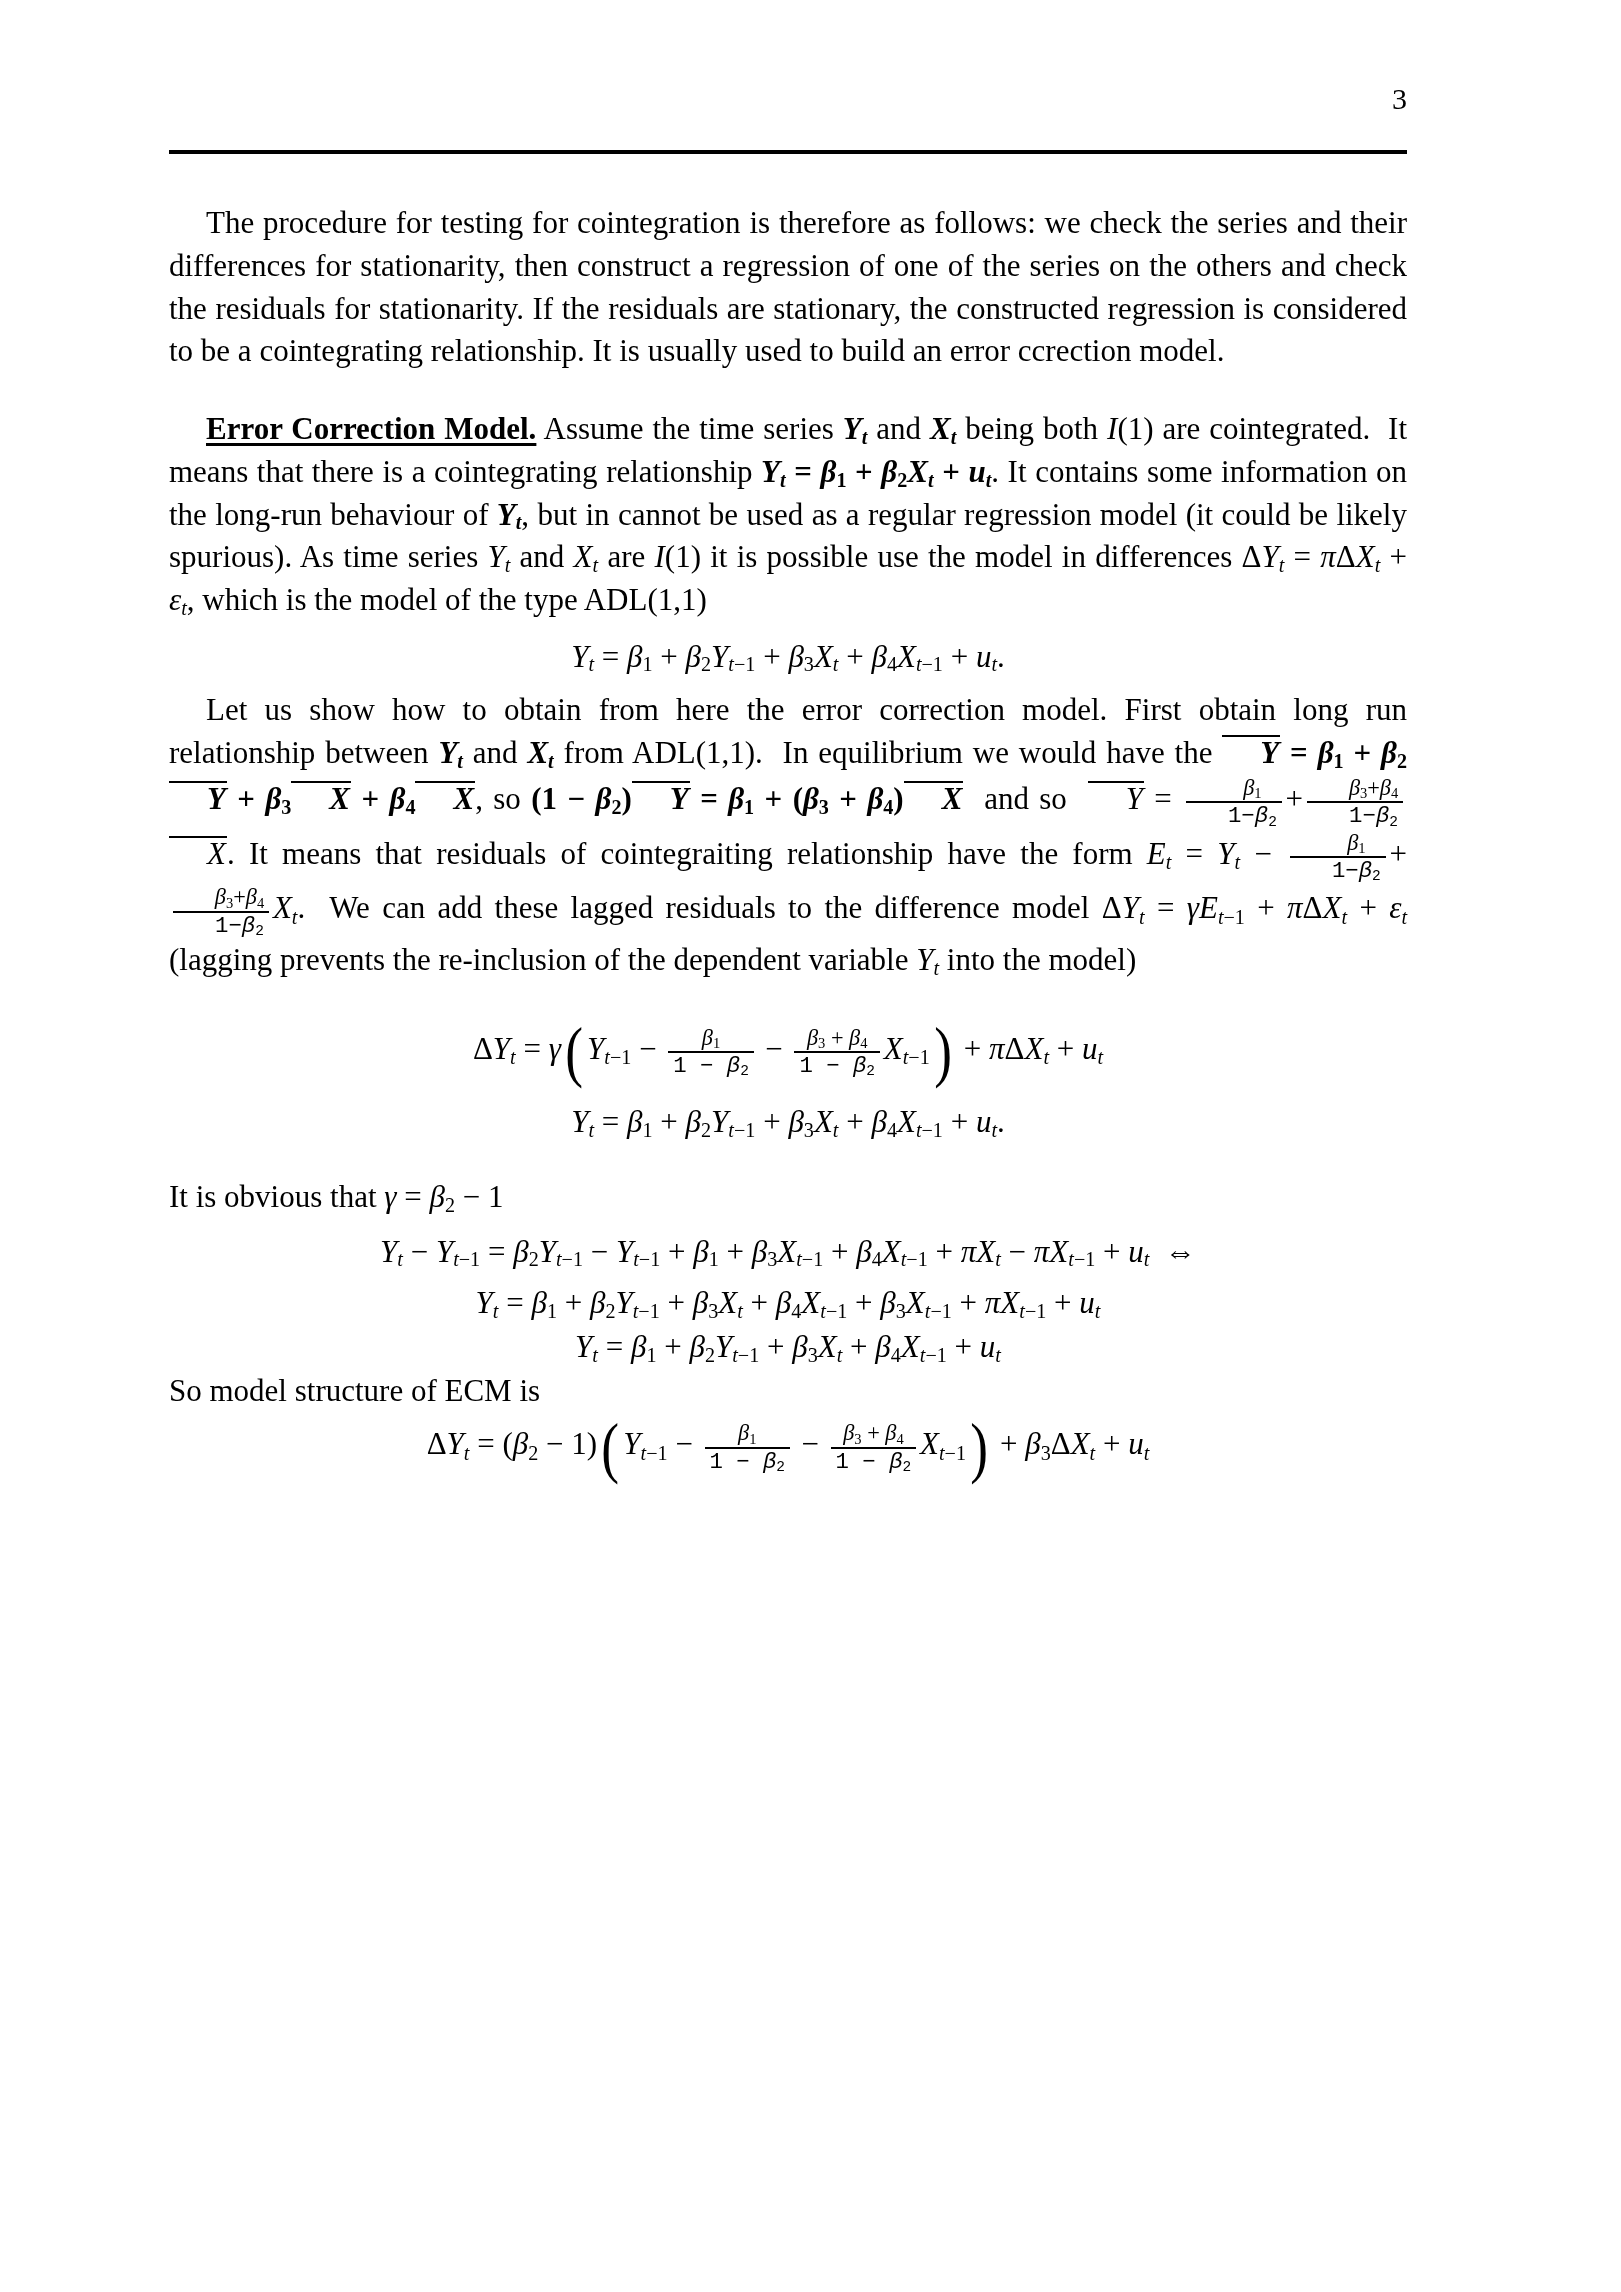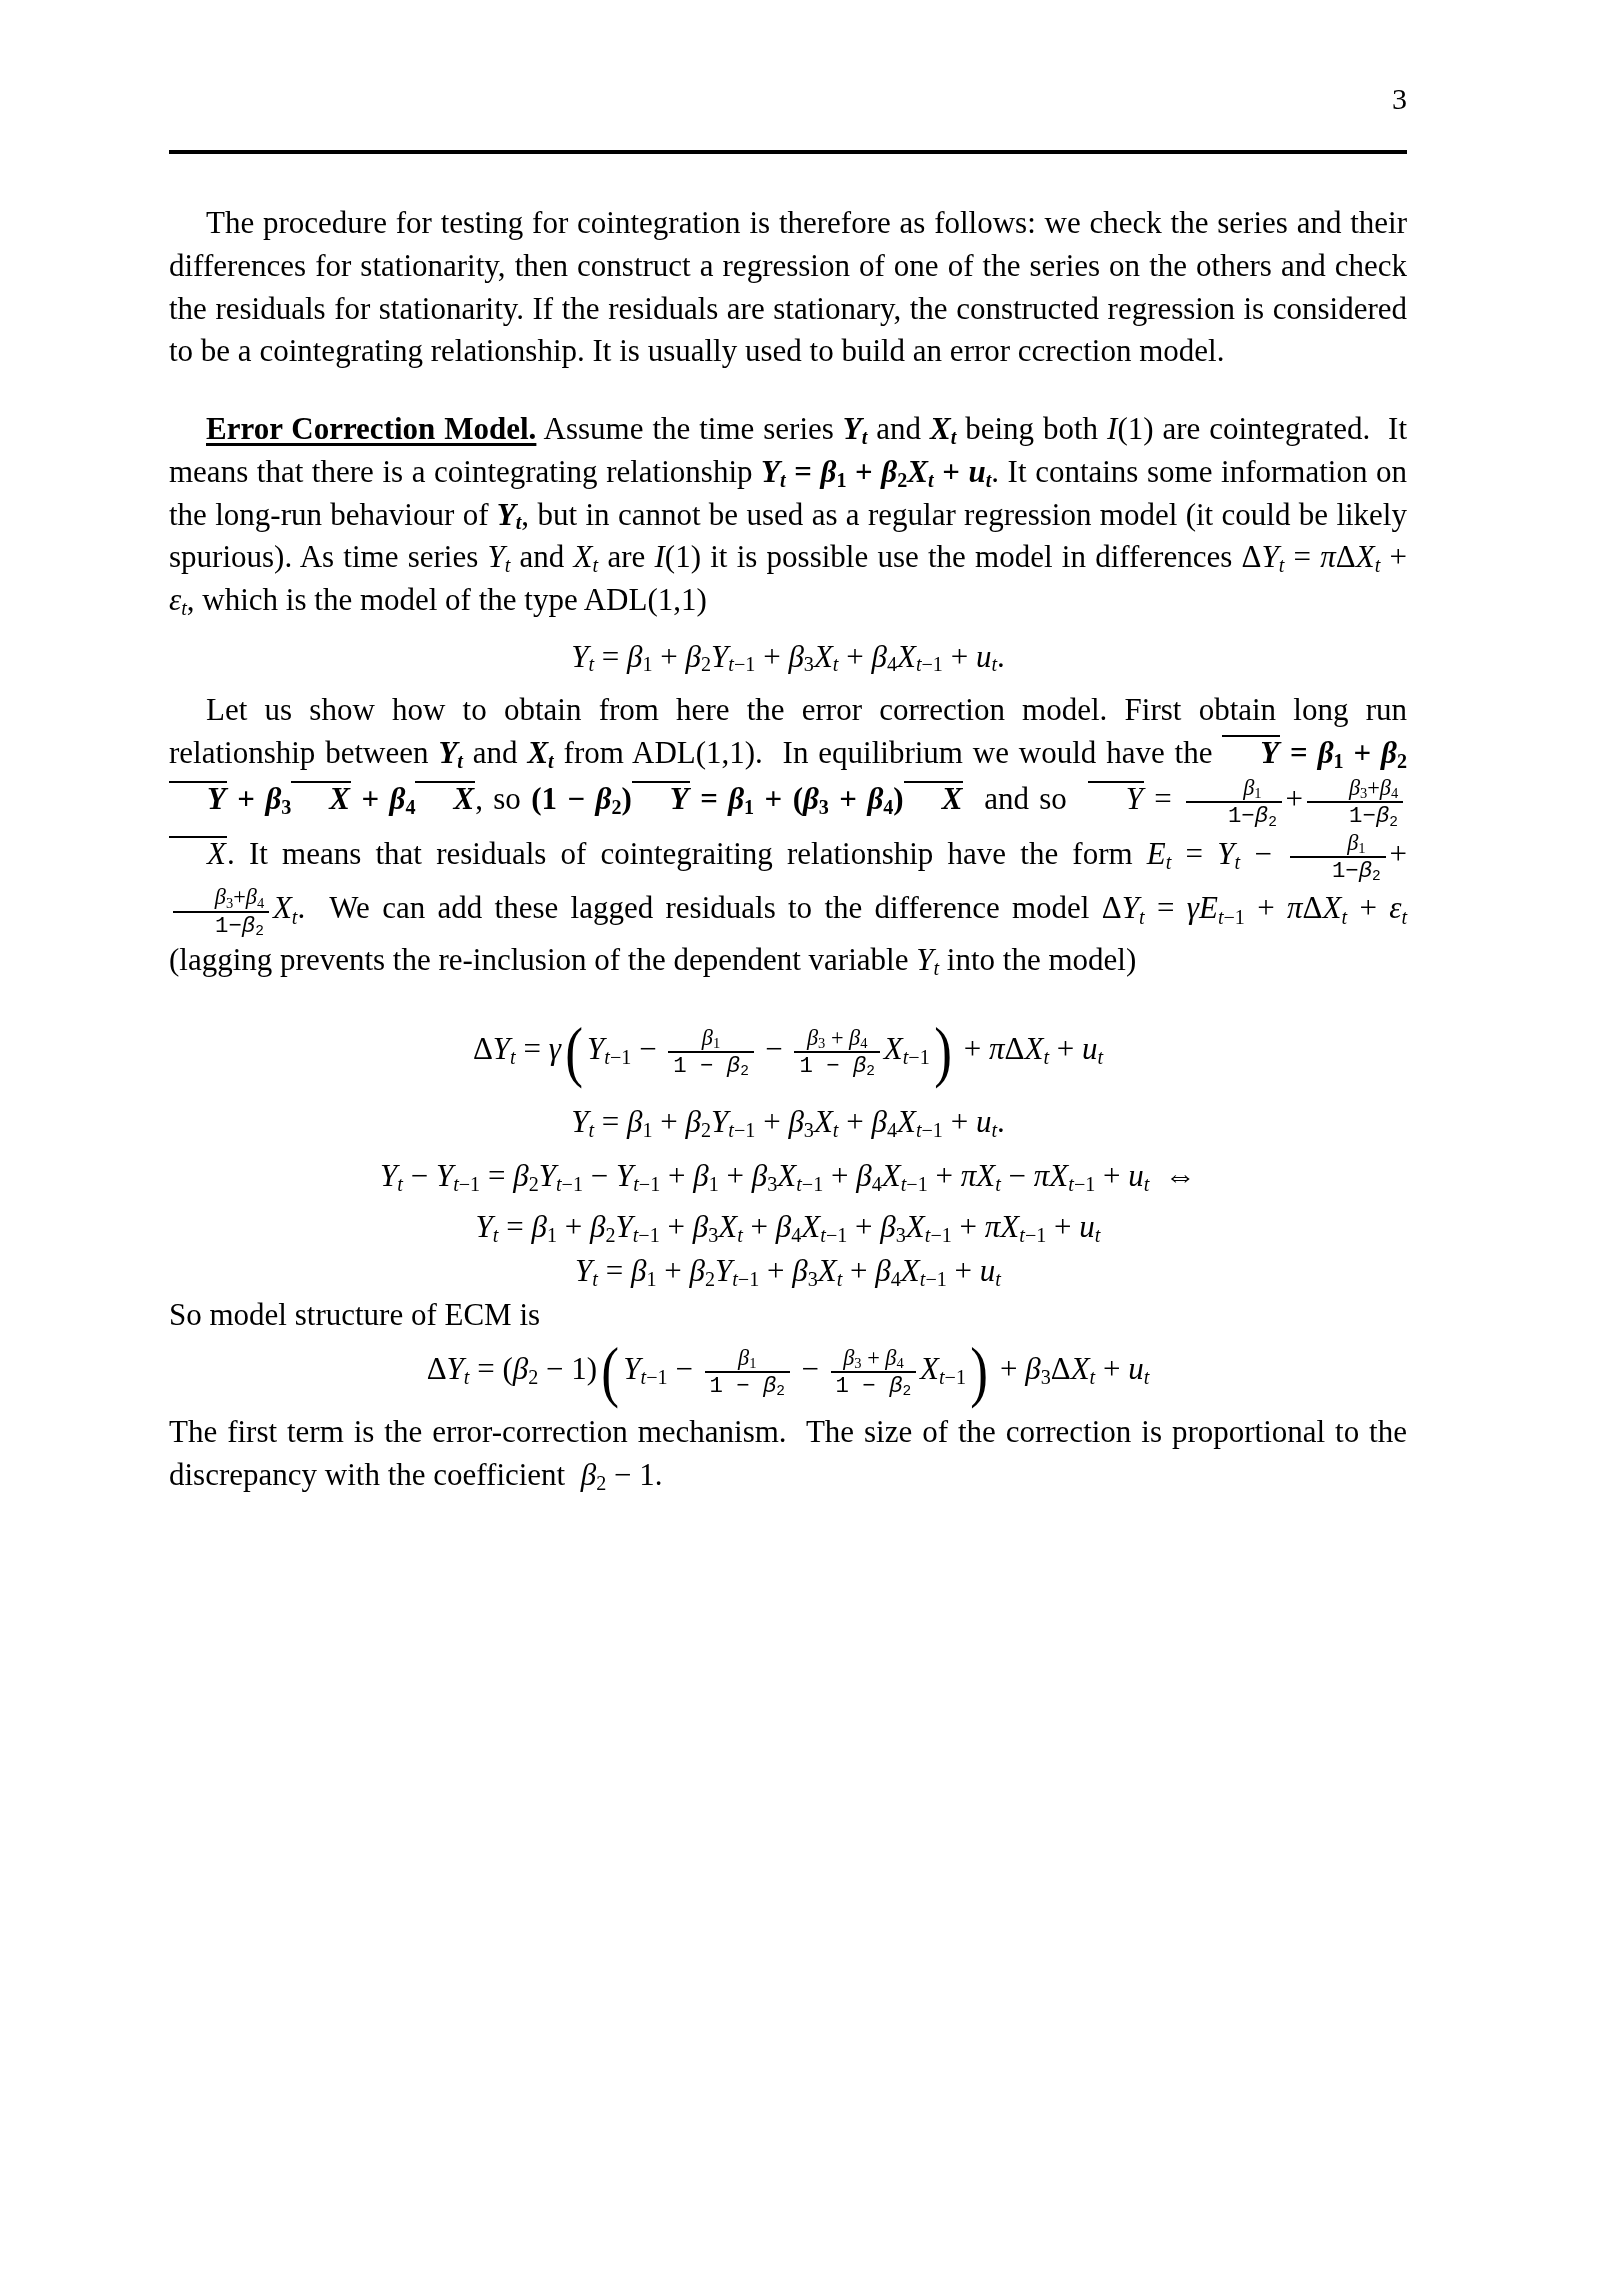--- a/index.html
+++ b/index.html
@@ -62,21 +62,21 @@
   <div class="page-number">3</div>
   <div class="header-rule"></div>
 
   <div class="content">
     <div class="para b-intro">The procedure for testing for cointegration is therefore as follows: we check the series and their differences for stationarity, then construct a regression of one of the series on the others and check the residuals for stationarity. If the residuals are stationary, the constructed regression is considered to be a cointegrating relationship. It is usually used to build an error ccrection model.</div>
     <div class="para b-ecm"><b><u>Error Correction Model.</u></b> Assume the time series <b><i>Y</i><sub><i>t</i></sub></b> and <b><i>X</i><sub><i>t</i></sub></b> being both <i>I</i>(1) are cointegrated.&nbsp; It means that there is a cointegrating relationship <b><i>Y</i><sub><i>t</i></sub> = <i>β</i><sub>1</sub> + <i>β</i><sub>2</sub><i>X</i><sub><i>t</i></sub> + <i>u</i><sub><i>t</i></sub></b>. It contains some information on the long-run behaviour of <b><i>Y</i><sub><i>t</i></sub></b>, but in cannot be used as a regular regression model (it could be likely spurious). As time series <i>Y</i><sub><i>t</i></sub> and <i>X</i><sub><i>t</i></sub> are <i>I</i>(1) it is possible use the model in differences Δ<i>Y</i><sub><i>t</i></sub> = <i>π</i>Δ<i>X</i><sub><i>t</i></sub> + <i>ε</i><sub><i>t</i></sub>, which is the model of the type ADL(1,1)</div>
     <div class="eq b-eq-adl1"><i>Y</i><sub><i>t</i></sub> = <i>β</i><sub>1</sub> + <i>β</i><sub>2</sub><i>Y</i><sub><i>t</i>−1</sub> + <i>β</i><sub>3</sub><i>X</i><sub><i>t</i></sub> + <i>β</i><sub>4</sub><i>X</i><sub><i>t</i>−1</sub> + <i>u</i><sub><i>t</i></sub>.</div>
     <div class="para b-derive">Let us show how to obtain from here the error correction model. First obtain long run relationship between <b><i>Y</i><sub><i>t</i></sub></b> and <b><i>X</i><sub><i>t</i></sub></b> from ADL(1,1).&nbsp; In equilibrium we would have the <b><span class="ov"><i>Y</i></span> = <i>β</i><sub>1</sub> + <i>β</i><sub>2</sub><span class="ov"><i>Y</i></span> + <i>β</i><sub>3</sub><span class="ov"><i>X</i></span> + <i>β</i><sub>4</sub><span class="ov"><i>X</i></span></b>, so <b>(1 − <i>β</i><sub>2</sub>)<span class="ov"><i>Y</i></span> = <i>β</i><sub>1</sub> + (<i>β</i><sub>3</sub> +</b> <b><i>β</i><sub>4</sub>)<span class="ov"><i>X</i></span></b> &nbsp;and so&nbsp; <span class="ov"><i>Y</i></span> = <span class="fr"><span class="nu"><i>β</i><sub>1</sub></span><span class="de">1−<i>β</i><sub>2</sub></span></span>+<span class="fr"><span class="nu"><i>β</i><sub>3</sub>+<i>β</i><sub>4</sub></span><span class="de">1−<i>β</i><sub>2</sub></span></span><span class="ov"><i>X</i></span>. It means that residuals of cointegraiting relationship have the form <i>E</i><sub><i>t</i></sub> = <i>Y</i><sub><i>t</i></sub> − <span class="fr"><span class="nu"><i>β</i><sub>1</sub></span><span class="de">1−<i>β</i><sub>2</sub></span></span>+<span class="fr"><span class="nu"><i>β</i><sub>3</sub>+<i>β</i><sub>4</sub></span><span class="de">1−<i>β</i><sub>2</sub></span></span><i>X</i><sub><i>t</i></sub>.&nbsp; We can add these lagged residuals to the difference model Δ<i>Y</i><sub><i>t</i></sub> = <i>γE</i><sub><i>t</i>−1</sub> + <i>π</i>Δ<i>X</i><sub><i>t</i></sub> + <i>ε</i><sub><i>t</i></sub> (lagging prevents the re-inclusion of the dependent variable <i>Y</i><sub><i>t</i></sub> into the model)</div>
     <div class="eq tall b-eq-ecm1">Δ<i>Y</i><sub><i>t</i></sub> = <i>γ</i><span class="bp">(</span><i>Y</i><sub><i>t</i>−1</sub> − <span class="fr"><span class="nu"><i>β</i><sub>1</sub></span><span class="de">1 − <i>β</i><sub>2</sub></span></span> − <span class="fr"><span class="nu"><i>β</i><sub>3</sub> + <i>β</i><sub>4</sub></span><span class="de">1 − <i>β</i><sub>2</sub></span></span><i>X</i><sub><i>t</i>−1</sub><span class="bp">)</span> + <i>π</i>Δ<i>X</i><sub><i>t</i></sub> + <i>u</i><sub><i>t</i></sub></div>
     <div class="eq b-eq-adl2"><i>Y</i><sub><i>t</i></sub> = <i>β</i><sub>1</sub> + <i>β</i><sub>2</sub><i>Y</i><sub><i>t</i>−1</sub> + <i>β</i><sub>3</sub><i>X</i><sub><i>t</i></sub> + <i>β</i><sub>4</sub><i>X</i><sub><i>t</i>−1</sub> + <i>u</i><sub><i>t</i></sub>.</div>
+    <div class="plain b-obvious">It is obvious that <i>γ</i> = <i>β</i><sub>2</sub> − 1</div>
     <div class="eq b-eq-exp1"><i>Y</i><sub><i>t</i></sub> − <i>Y</i><sub><i>t</i>−1</sub> = <i>β</i><sub>2</sub><i>Y</i><sub><i>t</i>−1</sub> − <i>Y</i><sub><i>t</i>−1</sub> + <i>β</i><sub>1</sub> + <i>β</i><sub>3</sub><i>X</i><sub><i>t</i>−1</sub> + <i>β</i><sub>4</sub><i>X</i><sub><i>t</i>−1</sub> + <i>πX</i><sub><i>t</i></sub> − <i>πX</i><sub><i>t</i>−1</sub> + <i>u</i><sub><i>t</i></sub> &nbsp;⇔</div>
     <div class="eq b-eq-exp2"><i>Y</i><sub><i>t</i></sub> = <i>β</i><sub>1</sub> + <i>β</i><sub>2</sub><i>Y</i><sub><i>t</i>−1</sub> + <i>β</i><sub>3</sub><i>X</i><sub><i>t</i></sub> + <i>β</i><sub>4</sub><i>X</i><sub><i>t</i>−1</sub> + <i>β</i><sub>3</sub><i>X</i><sub><i>t</i>−1</sub> + <i>πX</i><sub><i>t</i>−1</sub> + <i>u</i><sub><i>t</i></sub></div>
     <div class="eq b-eq-adl3"><i>Y</i><sub><i>t</i></sub> = <i>β</i><sub>1</sub> + <i>β</i><sub>2</sub><i>Y</i><sub><i>t</i>−1</sub> + <i>β</i><sub>3</sub><i>X</i><sub><i>t</i></sub> + <i>β</i><sub>4</sub><i>X</i><sub><i>t</i>−1</sub> + <i>u</i><sub><i>t</i></sub></div>
     <div class="plain b-sofinal">So model structure of ECM is</div>
     <div class="eq tall b-eq-ecm2">Δ<i>Y</i><sub><i>t</i></sub> = (<i>β</i><sub>2</sub> − 1)<span class="bp">(</span><i>Y</i><sub><i>t</i>−1</sub> − <span class="fr"><span class="nu"><i>β</i><sub>1</sub></span><span class="de">1 − <i>β</i><sub>2</sub></span></span> − <span class="fr"><span class="nu"><i>β</i><sub>3</sub> + <i>β</i><sub>4</sub></span><span class="de">1 − <i>β</i><sub>2</sub></span></span><i>X</i><sub><i>t</i>−1</sub><span class="bp">)</span> + <i>β</i><sub>3</sub>Δ<i>X</i><sub><i>t</i></sub> + <i>u</i><sub><i>t</i></sub></div>
-    <div class="jnoin b-concl">The first term is the error-correction mechanism.&nbsp; The size of the correction is proportional to the discrepancy with the coefficient&nbsp; <i>β</i><sub>2</sub> − 1.</div>
   </div>
 </div>
 
 
 </body></html>

